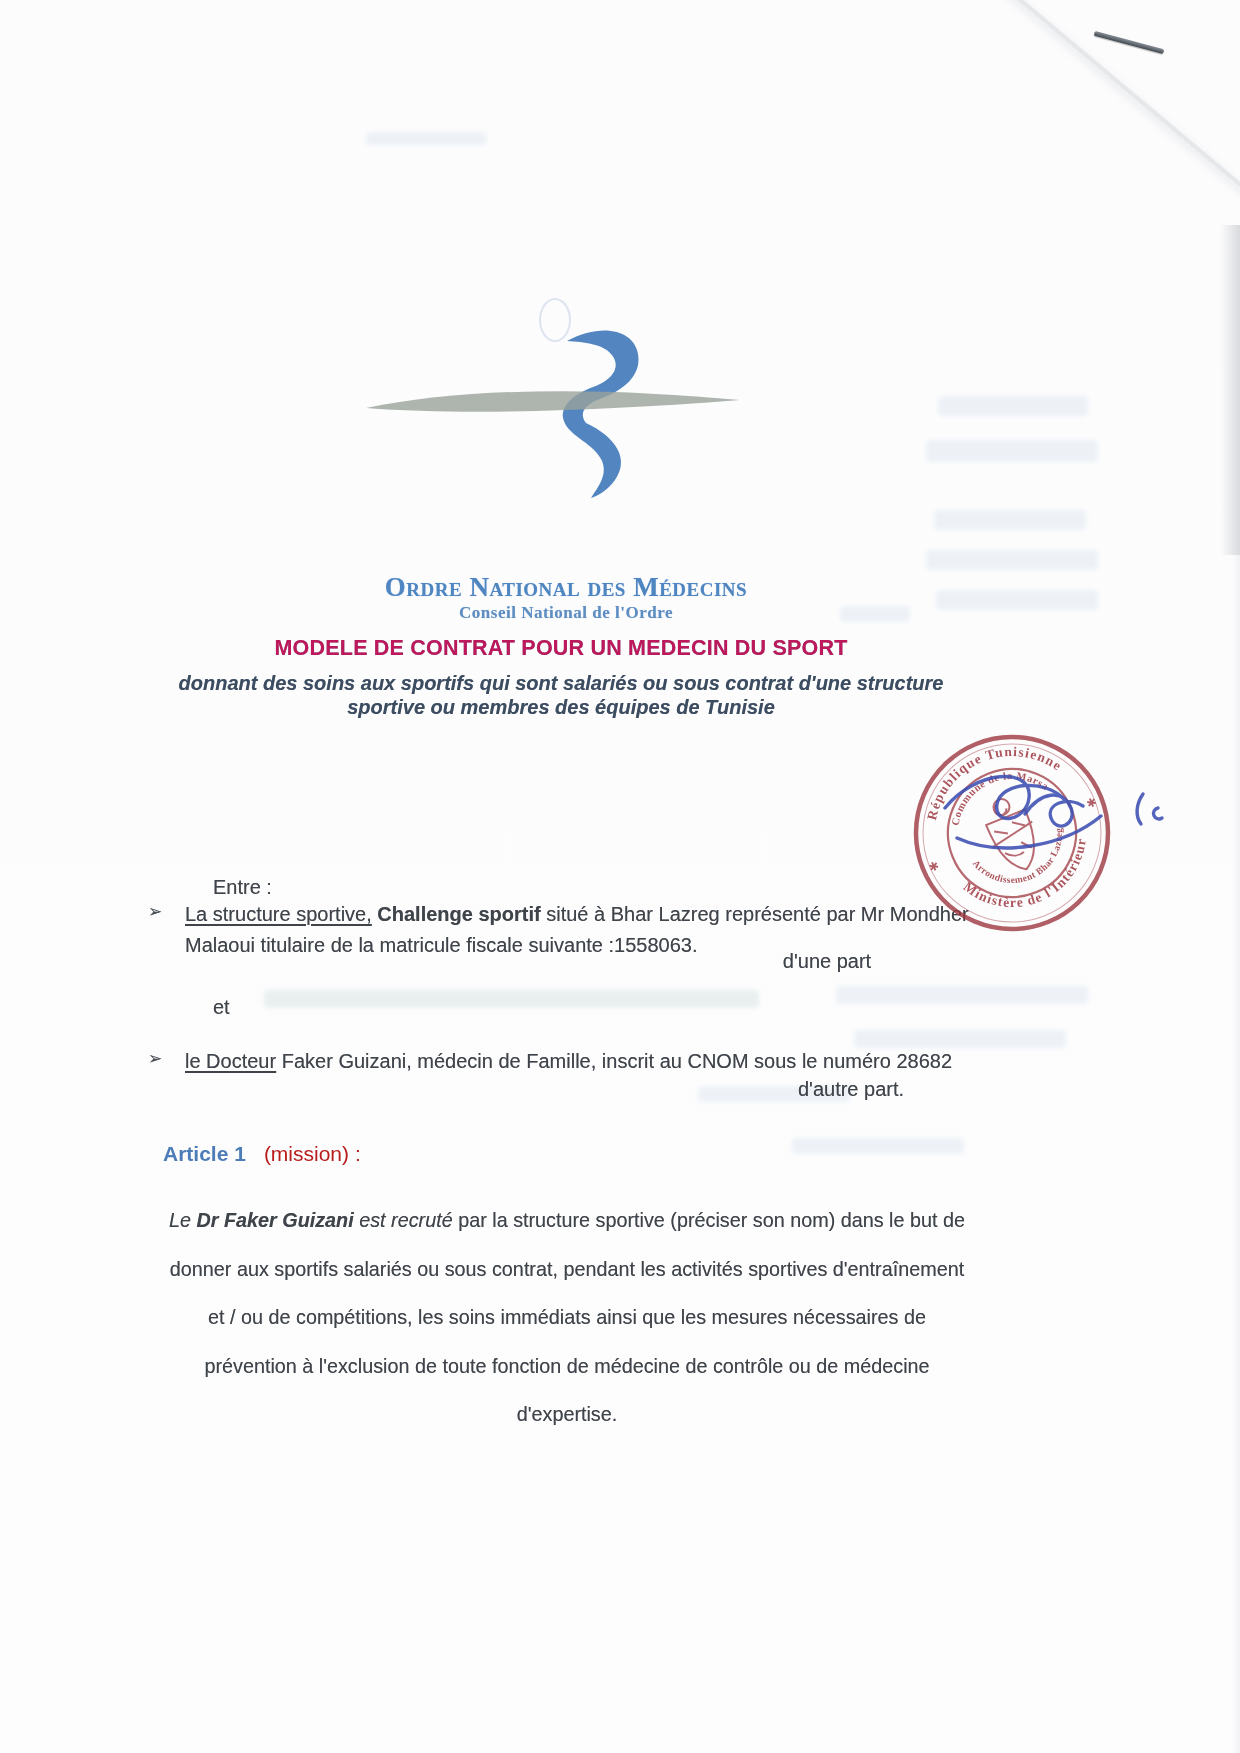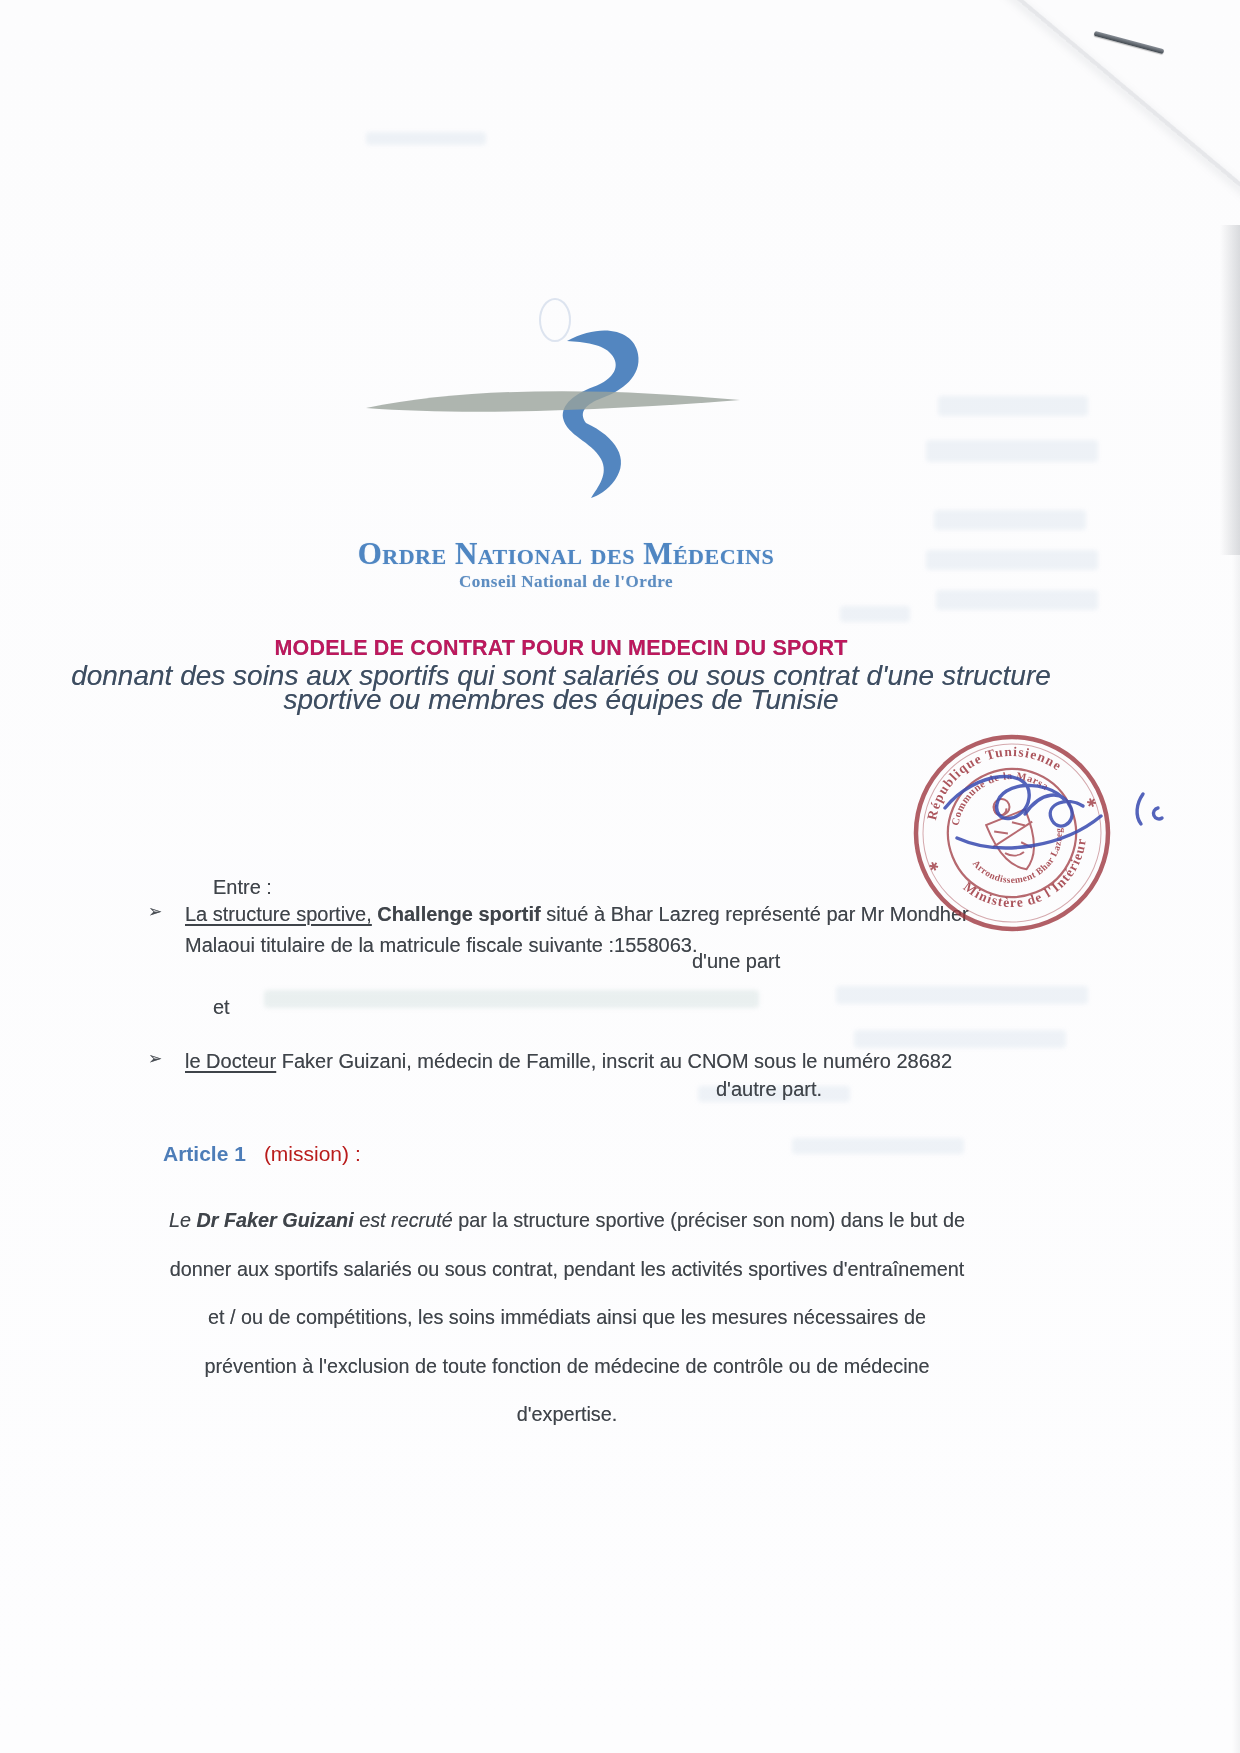--- a/index.html
+++ b/index.html
@@ -36,45 +36,46 @@
   }
   .ghost.teal{ background:rgba(134,172,168,.16); }
   
   .logo-wrap{ position:absolute; left:362px; top:296px; width:382px; height:208px; }
   
   .org-block{
     position:absolute; left:0; top:536px; width:1132px; text-align:center;
     font-family:"Liberation Serif", serif; font-weight:bold;
   }
   .org-name{
-    font-variant:small-caps; font-size:31px; letter-spacing:.5px; color:#4f86c2;
+    font-variant:small-caps; font-size:27px; letter-spacing:.5px; color:#4f86c2;
     text-shadow:0 0 1px rgba(79,134,194,.45);
+    margin-top:36px;
   }
   .org-council{
     font-size:17px; color:#5d8dc1; font-weight:600; letter-spacing:.5px;
     text-shadow:0 0 1px rgba(93,141,193,.4);
   }
   .title-block{ position:absolute; left:0; top:636px; width:1122px; text-align:center; }
   .doc-title{
     font-size:21.5px; font-weight:bold; color:#be185d; letter-spacing:.2px;
     text-shadow:0 0 .6px rgba(60,77,99,.6);
   }
   .doc-subtitle{
-    margin-top:3px; font-size:28px; font-weight:normal; font-style:italic;
+    margin-top:10px; font-size:20px; font-weight:bold; font-style:italic;
     color:#3d4d61; line-height:24px; text-shadow:0 0 .6px rgba(61,77,97,.55);
   }
   
   .bodytext{ font-size:20px; color:#3f444a; text-shadow:0 0 .5px rgba(63,68,74,.55); }
   .entre{ position:absolute; left:213px; top:876px; }
   .bullet{ position:absolute; left:148px; display:flex; }
   .bullet .marker{ width:37px; font-size:17px; color:#4a4f55; padding-top:2px; }
   .bullet .btext{ width:790px; line-height:31px; }
   .u{ text-decoration:underline; text-underline-offset:3px; }
   .b{ font-weight:bold; }
-  .closing-right{ position:absolute; text-align:left; width:270px; }
+  .closing-right{ position:absolute; text-align:center; width:270px; }
   .et{ position:absolute; left:213px; top:996px; }
   .article-heading{ position:absolute; left:163px; top:1142px; font-size:21px; }
   .article-heading .num{ color:#4d7db8; font-weight:bold; }
   .article-heading .lbl{ color:#b91c1c; margin-left:18px; }
   .article-body{
     position:absolute; left:160px; top:1196px; width:814px;
     text-align:center; line-height:48.5px; font-size:19.8px;
   }
   .article-body .it{ font-style:italic;text-align:right; }
   .article-body .bit{ font-style:italic; font-weight:bold; }

